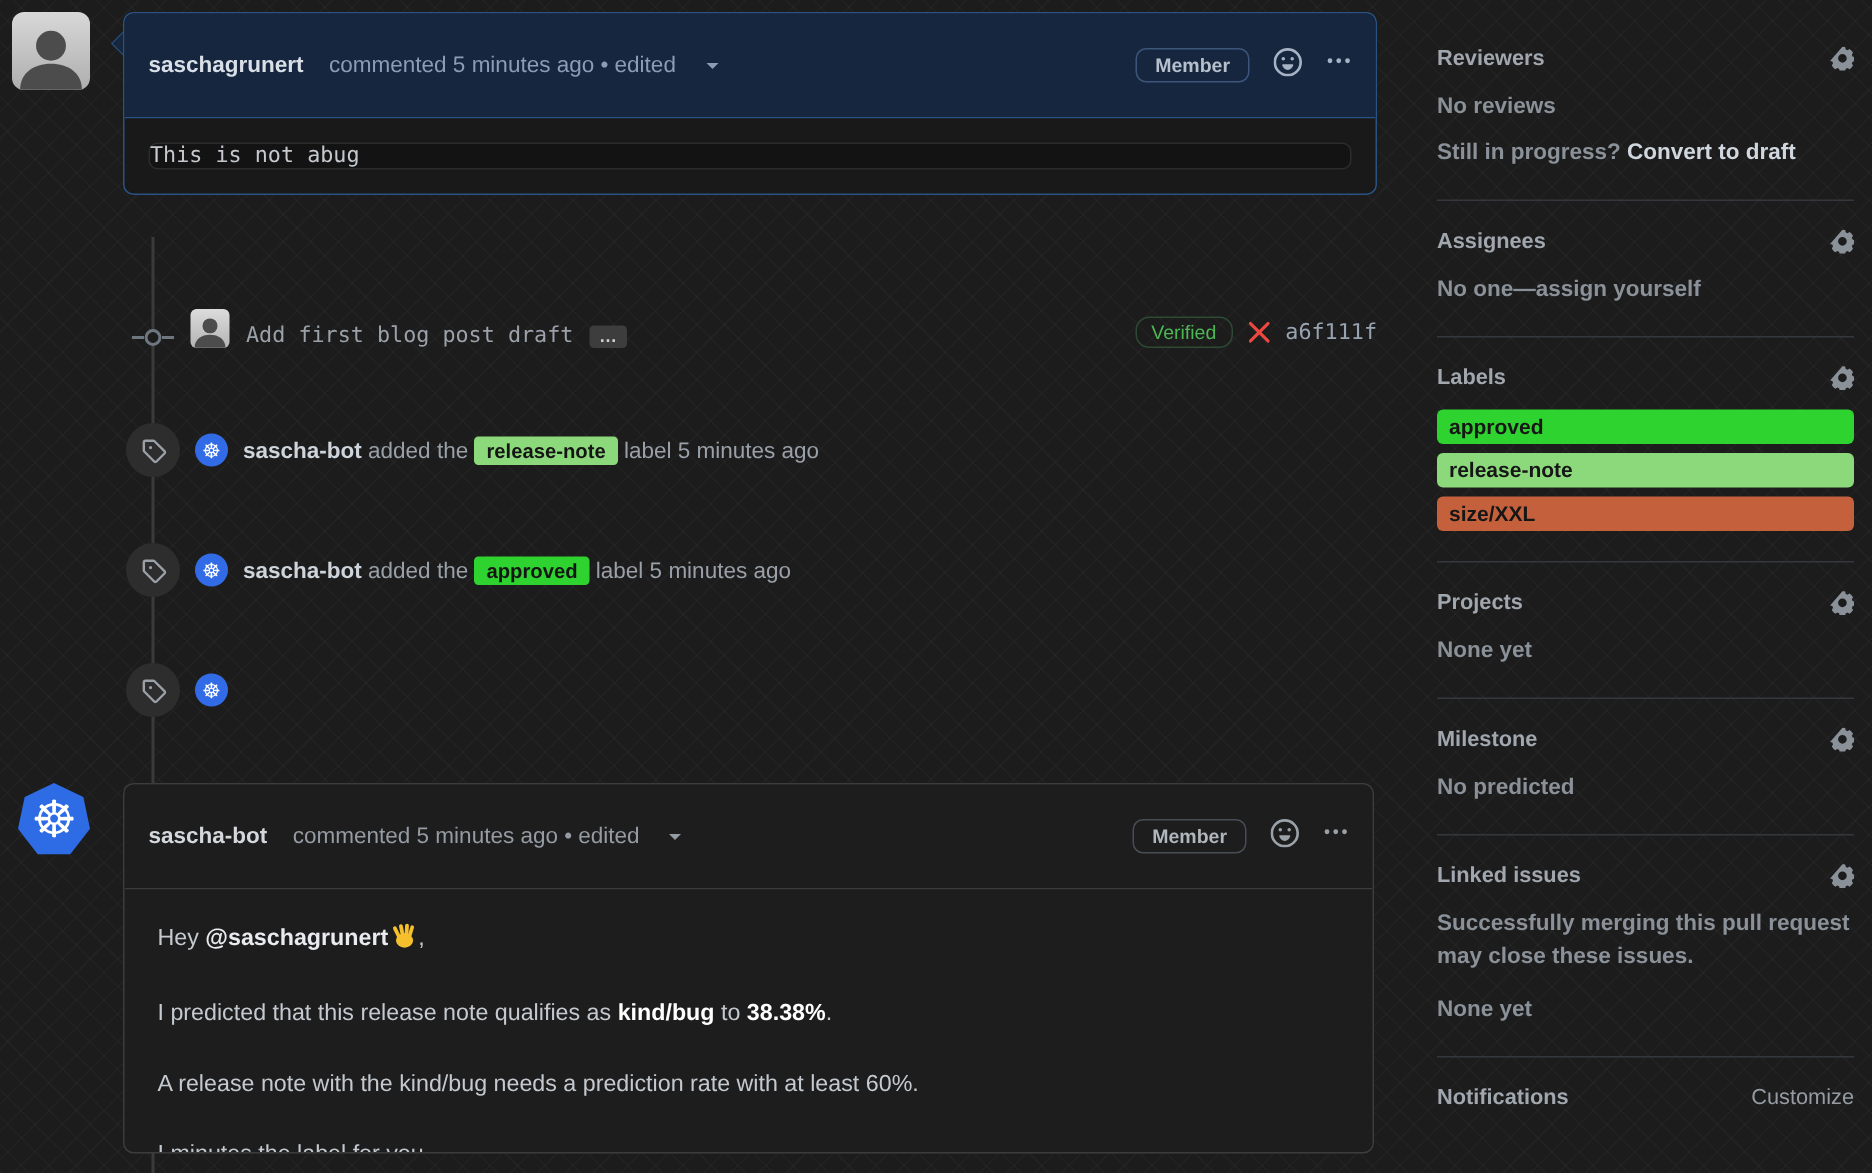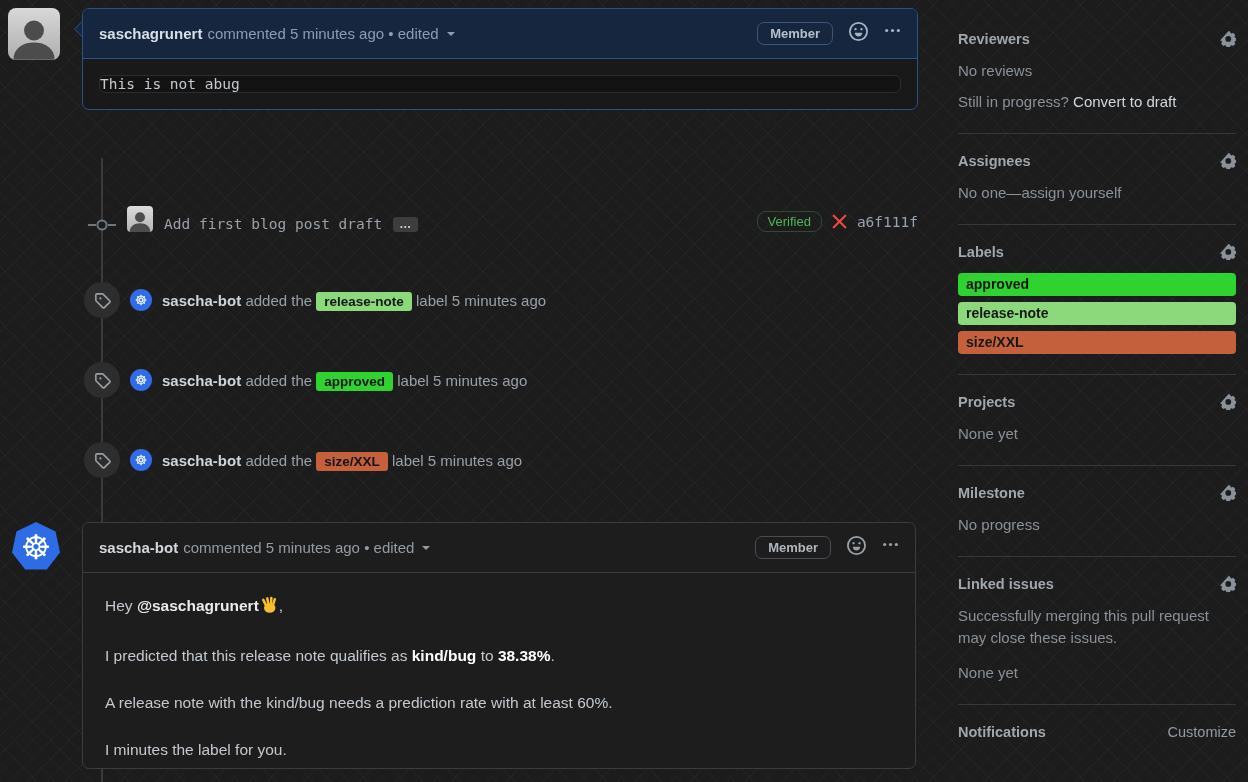--- a/index.html
+++ b/index.html
@@ -13,21 +13,21 @@
       repeating-linear-gradient(135deg, rgba(255,255,255,0.022) 0 1px, transparent 1px 13px);
   }
   .timeline-line { position:absolute; left:101px; top:158px; width:2px; height:624px; background:#3a3a3a; }
 
   
   .comment { position:absolute; border:1px solid var(--bd); border-radius:7px; background:var(--body-bg); }
   .comment::before { content:""; position:absolute; top:12px; left:-17px; border:8px solid transparent; border-right-color:var(--bd); }
   .comment::after  { content:""; position:absolute; top:13px; left:-15px; border:7px solid transparent; border-right-color:var(--hd-bg); }
   #comment1 { --bd:#2a5285; --hd-bg:#16263f; --body-bg:#191919; left:82px; top:8px; width:836px; }
   #comment2 { --bd:#3c3c3c; --hd-bg:#1d1d1d; --body-bg:#1d1d1d; left:82px; top:522px; width:834px; height:247px; overflow:hidden; }
-  .c-header { display:flex; align-items:center; gap:5px; padding:13px 16px; background:var(--hd-bg);
+  .c-header { display:flex; align-items:center; gap:17px; padding:23px 16px; background:var(--hd-bg);
               border-bottom:1px solid var(--bd); border-radius:6px 6px 0 0; font-size:15px; }
   #comment1 .c-header { color:#8b9db6; }
   #comment2 .c-header { color:#949ba3; }
   .c-author { font-weight:bold; }
   #comment1 .c-author { color:#d9dfe7; }
   #comment2 .c-author { color:#d4d8dc; }
   .caret-down { display:inline-block; width:0; height:0; border:4px solid transparent; border-top-color:currentColor; margin-left:3px; position:relative; top:2px; }
   .h-right { margin-left:auto; display:flex; align-items:flex-start; gap:16px; }
   .member-badge { font-size:13px; font-weight:bold; padding:3px 12px; border:1px solid; border-radius:7px; }
   #comment1 .member-badge { color:#b6c0cc; border-color:#3c557a; }
@@ -71,21 +71,21 @@
              display:flex; align-items:center; justify-content:center; font-size:34px; line-height:1; cursor:pointer;
              clip-path:polygon(50% 0%, 89.1% 18.8%, 98% 61.1%, 71.7% 95%, 28.3% 95%, 2% 61.1%, 10.9% 18.8%); }
 
   
   .sidebar { position:absolute; left:958px; top:0; width:278px; }
   .sb-section { border-bottom:1px solid #34383d; padding:19px 0 20px; }
   .sb-section.first { padding-top:31px; }
   .sb-section.last { border-bottom:none; }
   .sb-title { display:flex; align-items:flex-end; justify-content:space-between; font-size:14.5px; font-weight:bold;
               color:#a1a7ae; margin-bottom:13px; }
-  .sb-text { font-size:15px; color:#8a9199; line-height:22px; margin-top:9px; }
+  .sb-text { font-size:15px; color:#8a9199; line-height:22px; margin-top:9px;font-weight:bold; }
   .sb-text:first-of-type { margin-top:0; }
   .sb-link { color:#d0d7de; cursor:pointer; }
   .gear { color:#8a9199; cursor:pointer; display:flex; }
   .pill { display:block; margin-bottom:6px; padding:2px 8px; border-radius:4px; font-weight:bold; font-size:14px;
           color:#161616; cursor:pointer; line-height:19px; }
   .customize { font-size:14.5px; font-weight:normal; color:#949ba3; cursor:pointer; }
   .wave { display:inline-block; vertical-align:-3px; margin-left:2px; }
 </style>
 </head>
 <body>
@@ -180,24 +180,20 @@
     <span>label 5 minutes ago</span></span>
 </div>
 
 <div class="event-row" style="top:442px;">
   <span class="tag-circle">
     <svg width="17" height="17" viewBox="0 0 16 16" fill="#99a0a8">
         <path d="M1 7.775V2.75C1 1.784 1.784 1 2.75 1h5.025c.464 0 .91.184 1.238.513l6.25 6.25a1.75 1.75 0 0 1 0 2.474l-5.026 5.026a1.75 1.75 0 0 1-2.474 0l-6.25-6.25A1.752 1.752 0 0 1 1 7.775Zm1.5 0c0 .066.026.13.073.177l6.25 6.25a.25.25 0 0 0 .354 0l5.025-5.025a.25.25 0 0 0 0-.354l-6.25-6.25a.25.25 0 0 0-.177-.073H2.75a.25.25 0 0 0-.25.25ZM6 5a1 1 0 1 1 0 2 1 1 0 0 1 0-2Z"></path>
       </svg>
   </span>
   <span class="k8s-avatar">☸</span>
-  <span><span class="event-actor">sascha-bot</span>
-    <span>added the</span>
-    <span class="lbl" style="background-color: rgb(196, 97, 60);">size/XXL</span>
-    <span>label 5 minutes ago</span></span>
 </div>
 
 <div class="k8s-big">☸</div>
 
 <div class="comment" id="comment2">
   <div class="c-header">
     <span class="c-author">sascha-bot</span>
     <span>commented 5 minutes ago • edited</span>
     <span class="caret-down"></span>
     <span class="h-right">
@@ -287,21 +283,21 @@
 
   <div class="sb-section">
     <div class="sb-title">
         <span>Milestone</span>
       <span class="gear">
           <svg width="16" height="16" viewBox="0 0 16 16" fill="currentColor">
             <path d="M8 0c.7 0 1.3.07 1.9.2l.4 1.6c.4.14.8.32 1.2.54l1.5-.8c1 .73 1.8 1.55 2.4 2.6l-.9 1.4c.2.38.4.8.5 1.2l1.6.5a8 8 0 0 1 0 2.6l-1.6.5c-.1.42-.3.84-.5 1.22l.9 1.4a8 8 0 0 1-2.4 2.58l-1.5-.8c-.4.22-.8.4-1.2.54l-.4 1.62a8 8 0 0 1-3.8 0l-.4-1.62a6.7 6.7 0 0 1-1.2-.54l-1.5.8A8 8 0 0 1 .6 12.9l.9-1.4c-.2-.38-.4-.8-.5-1.21L-.6 9.8zM8 5a3 3 0 1 0 0 6 3 3 0 0 0 0-6Z" transform="translate(.6 .2) scale(.96)"></path>
           </svg>
         </span>
     </div>
-    <div class="sb-text">No progress</div>
+    <div class="sb-text">No predicted</div>
   </div>
 
   <div class="sb-section">
     <div class="sb-title">
         <span>Linked issues</span>
       <span class="gear">
           <svg width="16" height="16" viewBox="0 0 16 16" fill="currentColor">
             <path d="M8 0c.7 0 1.3.07 1.9.2l.4 1.6c.4.14.8.32 1.2.54l1.5-.8c1 .73 1.8 1.55 2.4 2.6l-.9 1.4c.2.38.4.8.5 1.2l1.6.5a8 8 0 0 1 0 2.6l-1.6.5c-.1.42-.3.84-.5 1.22l.9 1.4a8 8 0 0 1-2.4 2.58l-1.5-.8c-.4.22-.8.4-1.2.54l-.4 1.62a8 8 0 0 1-3.8 0l-.4-1.62a6.7 6.7 0 0 1-1.2-.54l-1.5.8A8 8 0 0 1 .6 12.9l.9-1.4c-.2-.38-.4-.8-.5-1.21L-.6 9.8zM8 5a3 3 0 1 0 0 6 3 3 0 0 0 0-6Z" transform="translate(.6 .2) scale(.96)"></path>
           </svg>
         </span>

